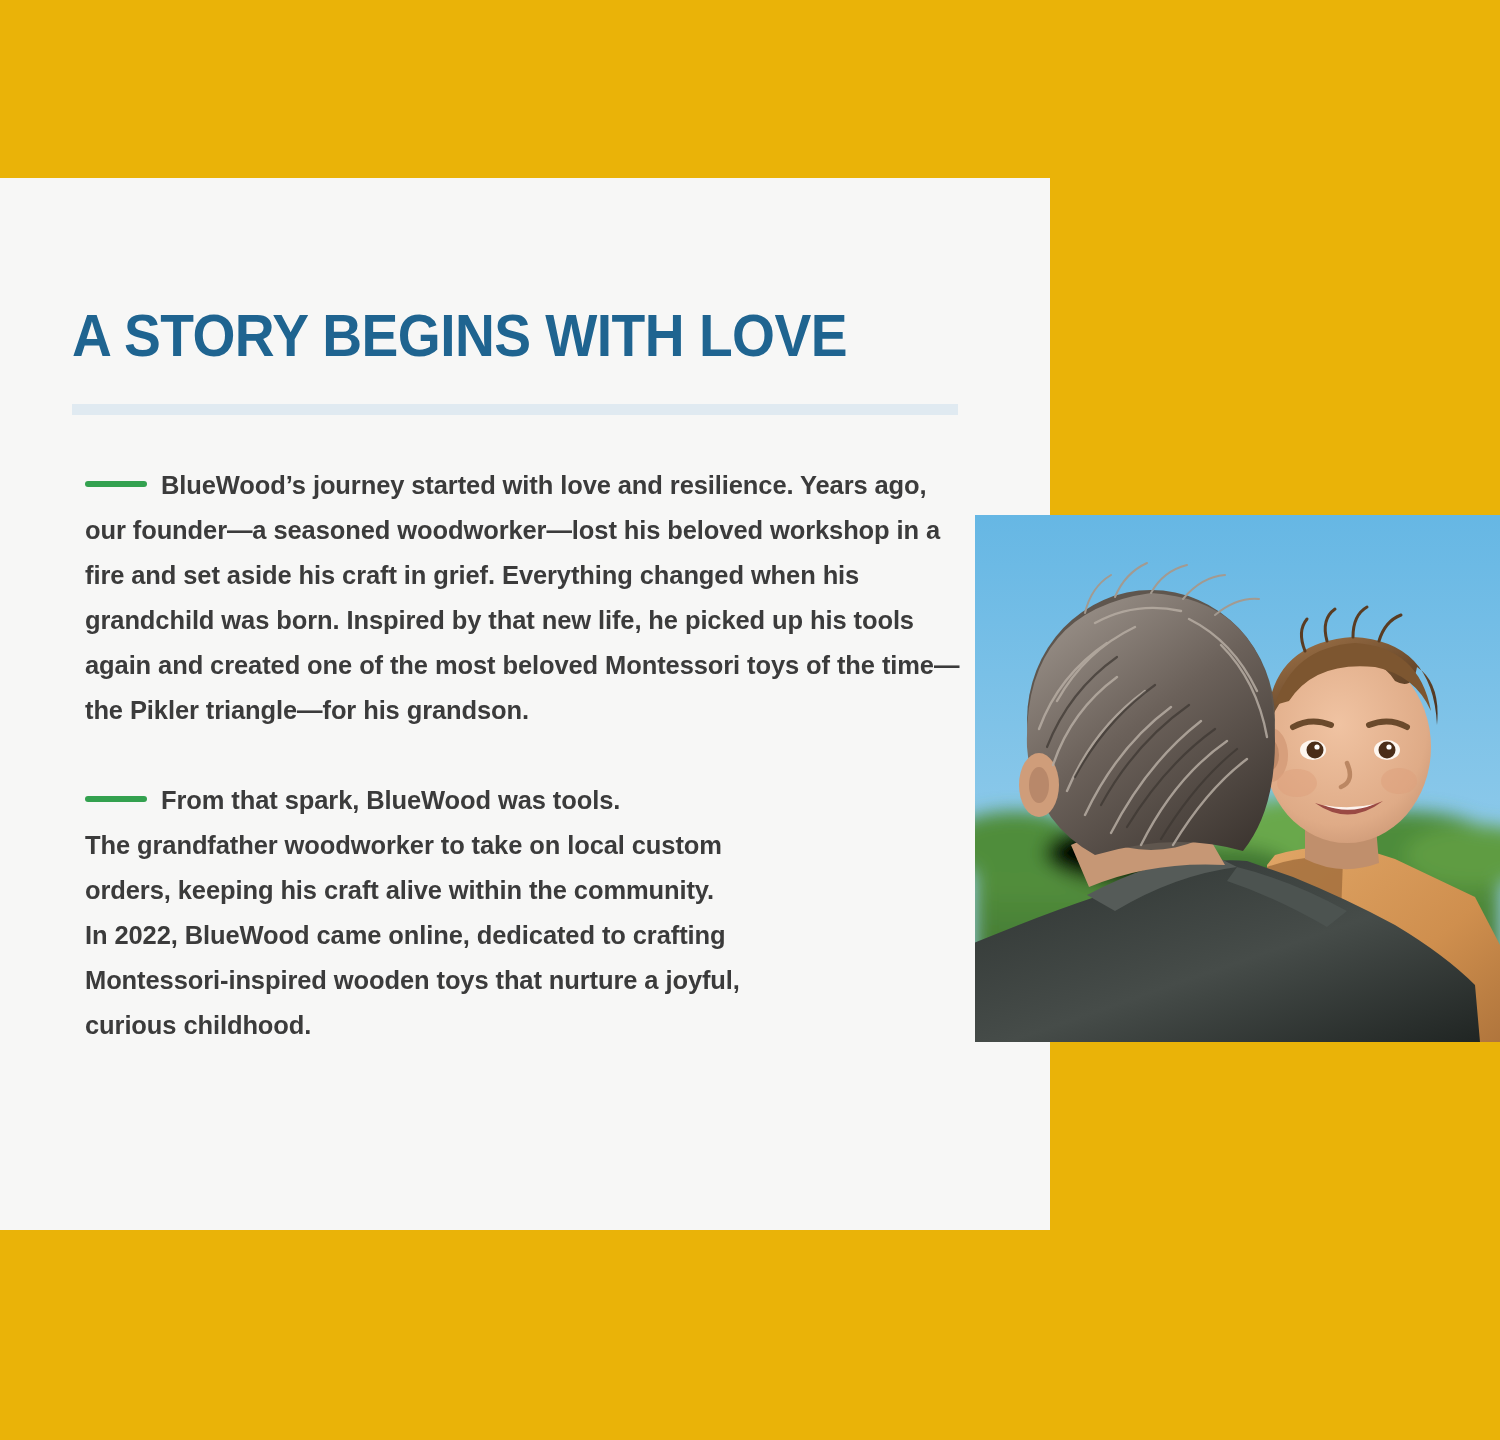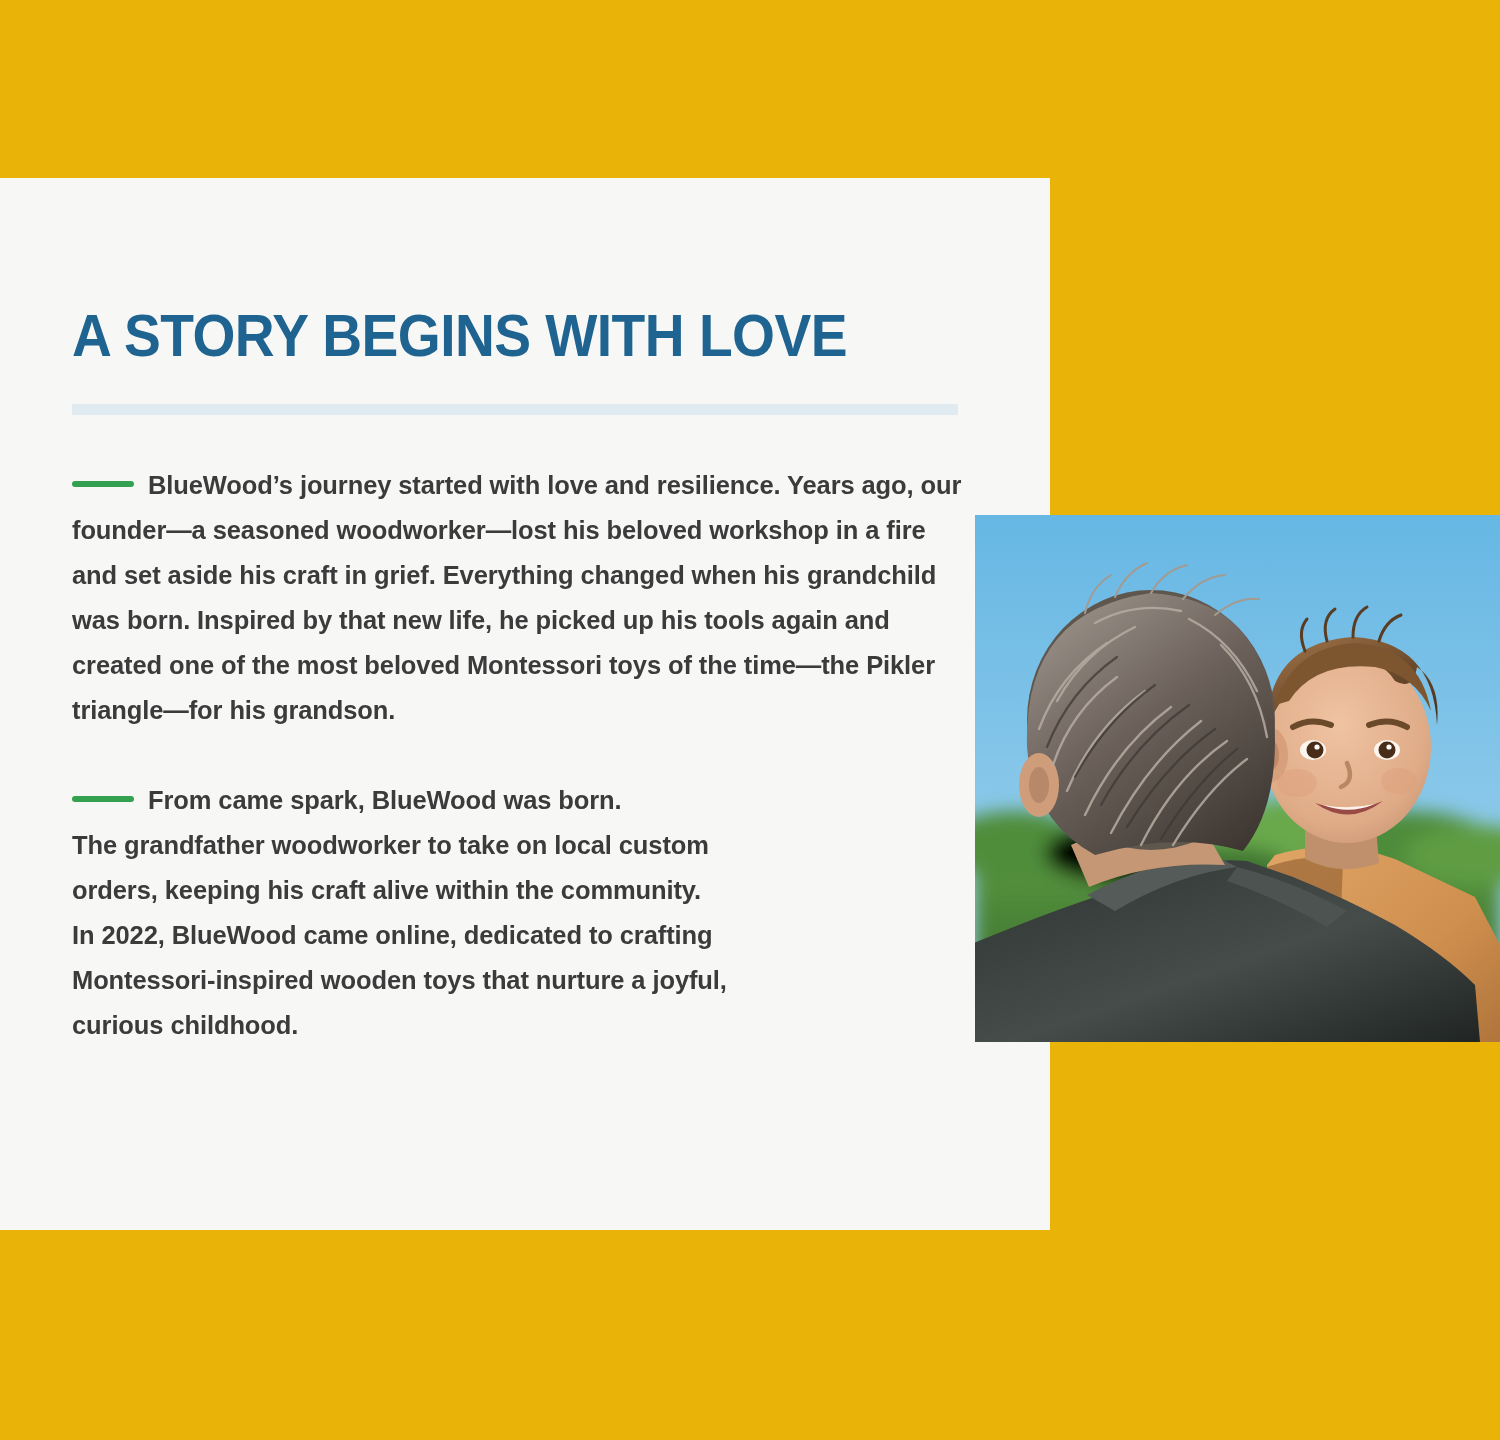--- a/index.html
+++ b/index.html
@@ -57,20 +57,21 @@
   .headline-rule {
     margin-top: 36px;
     width: 886px;
     height: 11px;
     background: #e0eaf1;
   }
 
   
   .story-body {
     margin-top: 48px;
+    margin-left: 13px;
   }
 
   .story-para {
     position: relative;
     font-size: 25.5px;
     line-height: 45px;
     font-weight: 700;
     color: #3b3b3b;
     letter-spacing: -0.1px;
     margin: 0;
@@ -123,21 +124,21 @@
     <div class="card-inner">
 
       <h1 class="headline">A Story Begins With Love</h1>
 
       <div class="headline-rule"></div>
 
       <div class="story-body">
 
         <p class="story-para"><span class="dash-icon"></span><span class="para-lead">BlueWood’s journey started with love and resilience.</span> <span>Years ago, our founder—a seasoned woodworker—lost his beloved workshop in a fire and set aside his craft in grief. Everything changed when his grandchild was born. Inspired by that new life, he picked up his tools again and created one of the most beloved Montessori toys of the time—the Pikler triangle—for his grandson.</span></p>
 
-        <p class="story-para"><span class="dash-icon"></span><span class="para-lead">From came spark, BlueWood was born.</span>
+        <p class="story-para"><span class="dash-icon"></span><span class="para-lead">From that spark, BlueWood was tools.</span>
 <span>The grandfather woodworker to take on local custom
 orders, keeping his craft alive within the community.
 In 2022, BlueWood came online, dedicated to crafting
 Montessori-inspired wooden toys that nurture a joyful,
 curious childhood.</span></p>
 
       </div>
     </div>
   </div>
 

